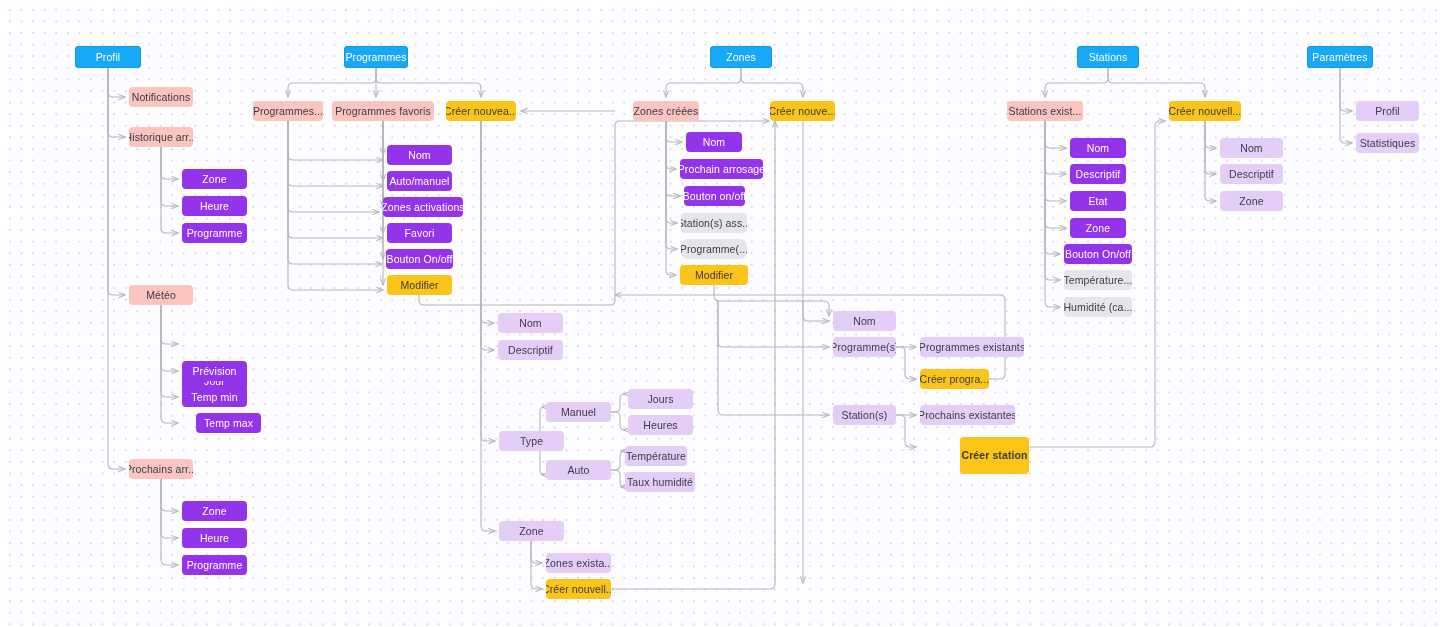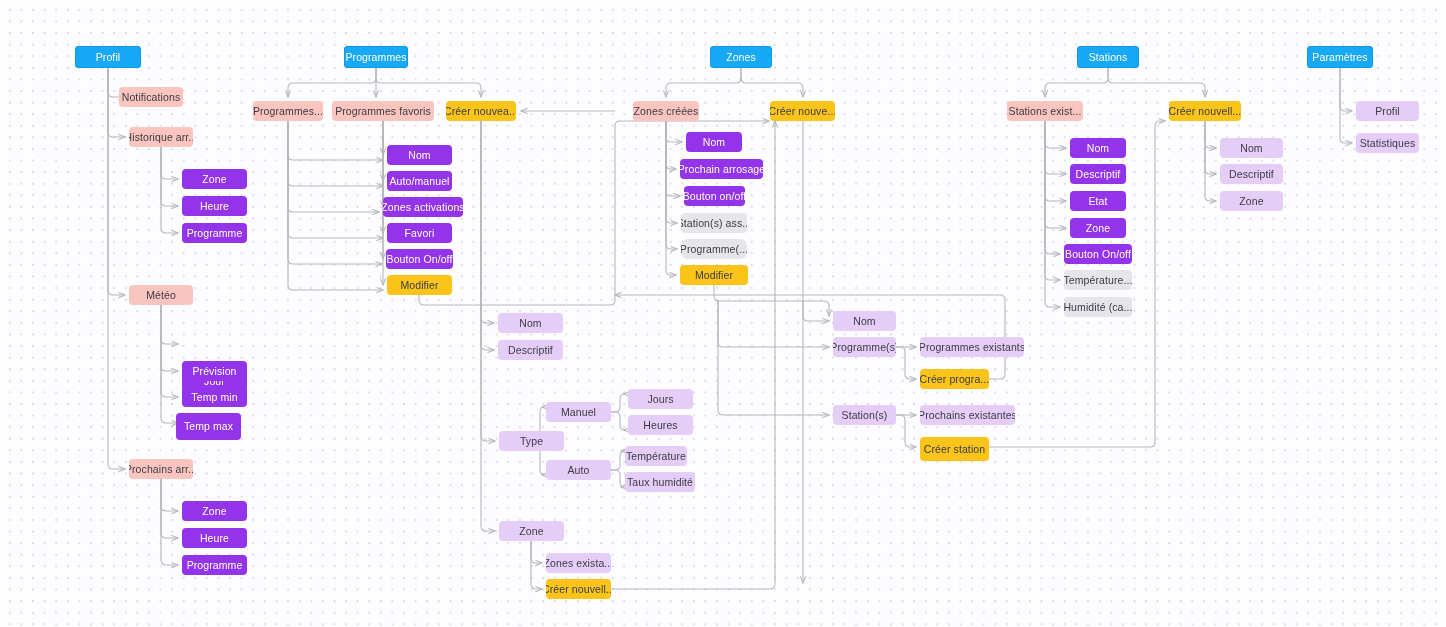--- a/index.html
+++ b/index.html
@@ -158,21 +158,21 @@
 
       <path d="M1340,68 L1340,106 Q1340,111 1345,111 L1352,111"></path>
       <path d="M1340,68 L1340,138 Q1340,143 1345,143 L1352,143"></path>
     </g>
   </svg>
 
   <div id="nodes">
       <div class="node n-blue" style="left: 75px; top: 46px; width: 66px; height: 22px;">
         <span>Profil</span>
       </div>
-      <div class="node n-pink" style="left: 119px; top: 87px; width: 64px; height: 20px;">
+      <div class="node n-pink" style="left: 129px; top: 87px; width: 64px; height: 20px;">
         <span>Notifications</span>
       </div>
       <div class="node n-pink" style="left: 129px; top: 127px; width: 64px; height: 20px;">
         <span>Historique arr...</span>
       </div>
       <div class="node n-purple" style="left: 182px; top: 169px; width: 65px; height: 20px;">
         <span>Zone</span>
       </div>
       <div class="node n-purple" style="left: 182px; top: 196px; width: 65px; height: 20px;">
         <span>Heure</span>
@@ -185,21 +185,21 @@
       </div>
       <div class="node n-purple" style="left: 182px; top: 334px; width: 65px; height: 20px; margin-top: 37px;">
         <span>Jour</span>
       </div>
       <div class="node n-purple" style="left: 182px; top: 361px; width: 65px; height: 20px;">
         <span>Prévision</span>
       </div>
       <div class="node n-purple" style="left: 182px; top: 387px; width: 65px; height: 20px;">
         <span>Temp min</span>
       </div>
-      <div class="node n-purple" style="left: 176px; top: 413px; width: 65px; height: 27px; align-items: center;">
+      <div class="node n-purple" style="left: 196px; top: 413px; width: 65px; height: 20px; align-items: center;">
         <span>Temp max</span>
       </div>
       <div class="node n-pink" style="left: 129px; top: 459px; width: 64px; height: 20px;">
         <span>Prochains arr...</span>
       </div>
       <div class="node n-purple" style="left: 182px; top: 501px; width: 65px; height: 20px;">
         <span>Zone</span>
       </div>
       <div class="node n-purple" style="left: 182px; top: 528px; width: 65px; height: 20px;">
         <span>Heure</span>
@@ -311,21 +311,21 @@
       </div>
       <div class="node n-yellow" style="left: 920px; top: 369px; width: 69px; height: 20px;">
         <span>Créer progra...</span>
       </div>
       <div class="node n-lpurple" style="left: 833px; top: 405px; width: 63px; height: 20px;">
         <span>Station(s)</span>
       </div>
       <div class="node n-lpurple" style="left: 920px; top: 405px; width: 95px; height: 20px;">
         <span>Prochains existantes</span>
       </div>
-      <div class="node n-yellow" style="left: 920px; top: 437px; width: 69px; height: 24px;">
+      <div class="node n-yellow" style="left: 960px; top: 437px; width: 69px; height: 37px; font-weight: bold;">
         <span>Créer station</span>
       </div>
       <div class="node n-blue" style="left: 1077px; top: 46px; width: 62px; height: 22px; text-align: right;">
         <span>Stations</span>
       </div>
       <div class="node n-pink" style="left: 1007px; top: 101px; width: 76px; height: 20px;">
         <span>Stations exist...</span>
       </div>
       <div class="node n-yellow" style="left: 1169px; top: 101px; width: 72px; height: 20px;">
         <span>Créer nouvell...</span>

